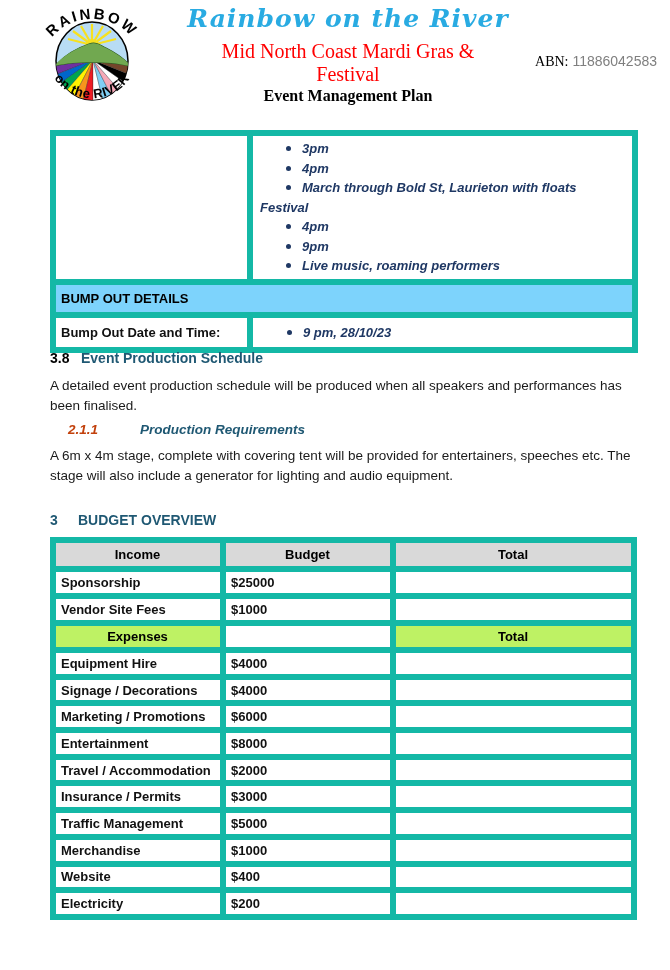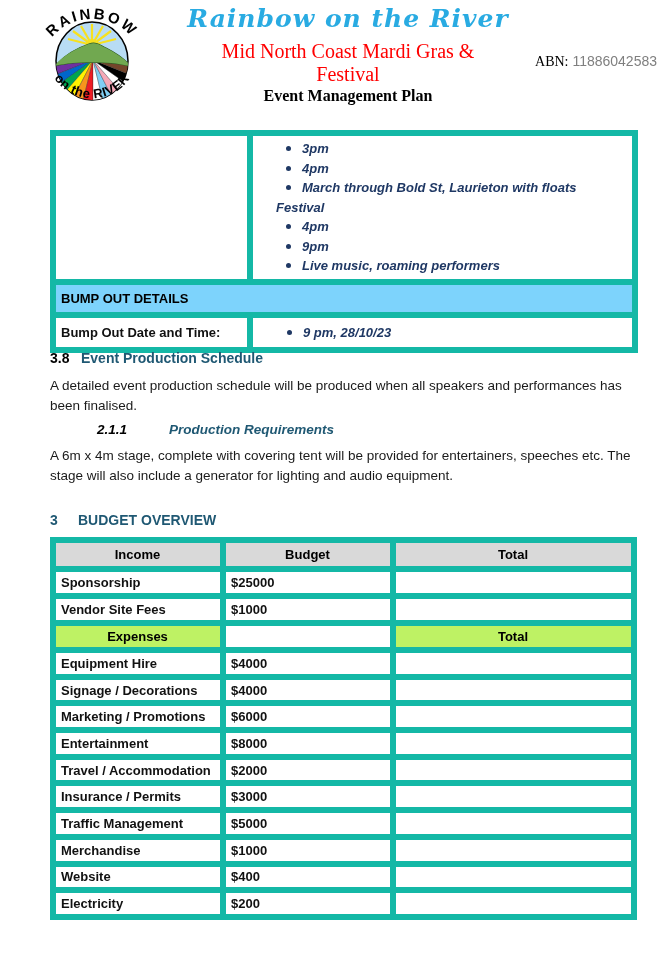--- a/index.html
+++ b/index.html
@@ -24,34 +24,34 @@
   td{border:6px solid #14b8a6;font-size:13px;font-weight:bold;color:#111;overflow:hidden;}
 
   
   #sched{position:absolute;left:50px;top:130px;width:588px;}
   #sched .colA{width:197px;}
   #sched .big{height:140px;vertical-align:top;padding:3px 0 0 0;}
   .bline{display:flex;align-items:center;height:19.5px;}
   .dot{flex:0 0 auto;width:5px;height:5px;border-radius:50%;background:#1F3864;
        margin:0 11px 0 33px;}
   .btxt{font-style:italic;font-weight:bold;color:#1F3864;font-size:13px;}
-  .festival{display:flex;align-items:center;height:19.5px;margin-left:23px;
+  .festival{display:flex;align-items:center;height:19.5px;margin-left:7px;
        font-style:italic;font-weight:bold;color:#1F3864;font-size:13px;}
   .grayrow td{background:#7dd3fc;height:25px;padding-left:5px;vertical-align:middle;color:#000;}
   #sched .bumprow td{height:27px;vertical-align:middle;}
   #sched .bumprow .lblcell{padding-left:5px;}
 
   
   .h2{position:absolute;left:50px;font-size:14px;font-weight:bold;}
   .h2 .num{display:inline-block;width:31px;color:#000;}
   .h2 .ttl{color:#1F5873;}
   .para{position:absolute;left:50px;width:582px;font-size:13.5px;line-height:20px;
         font-weight:normal;color:#1a1a1a;}
   .h3i{position:absolute;left:68px;font-size:13.5px;font-weight:bold;font-style:italic;}
-  .h3i .num{display:inline-block;width:72px;color:#000000;margin-left:29px;}
+  .h3i .num{display:inline-block;width:72px;color:#c2410c;}
   .h3i .ttl{color:#1F5873;}
   .h1s{position:absolute;left:50px;font-size:14px;font-weight:bold;}
   .h1s .num{display:inline-block;width:28px;color:#1F5873;}
   .h1s .ttl{color:#1F5873;}
 
   
   #budget{position:absolute;left:50px;top:537px;width:587px;}
   #budget .c1{width:170px;}
   #budget .c2{width:170px;}
   #budget td{padding-left:5px;vertical-align:middle;}

